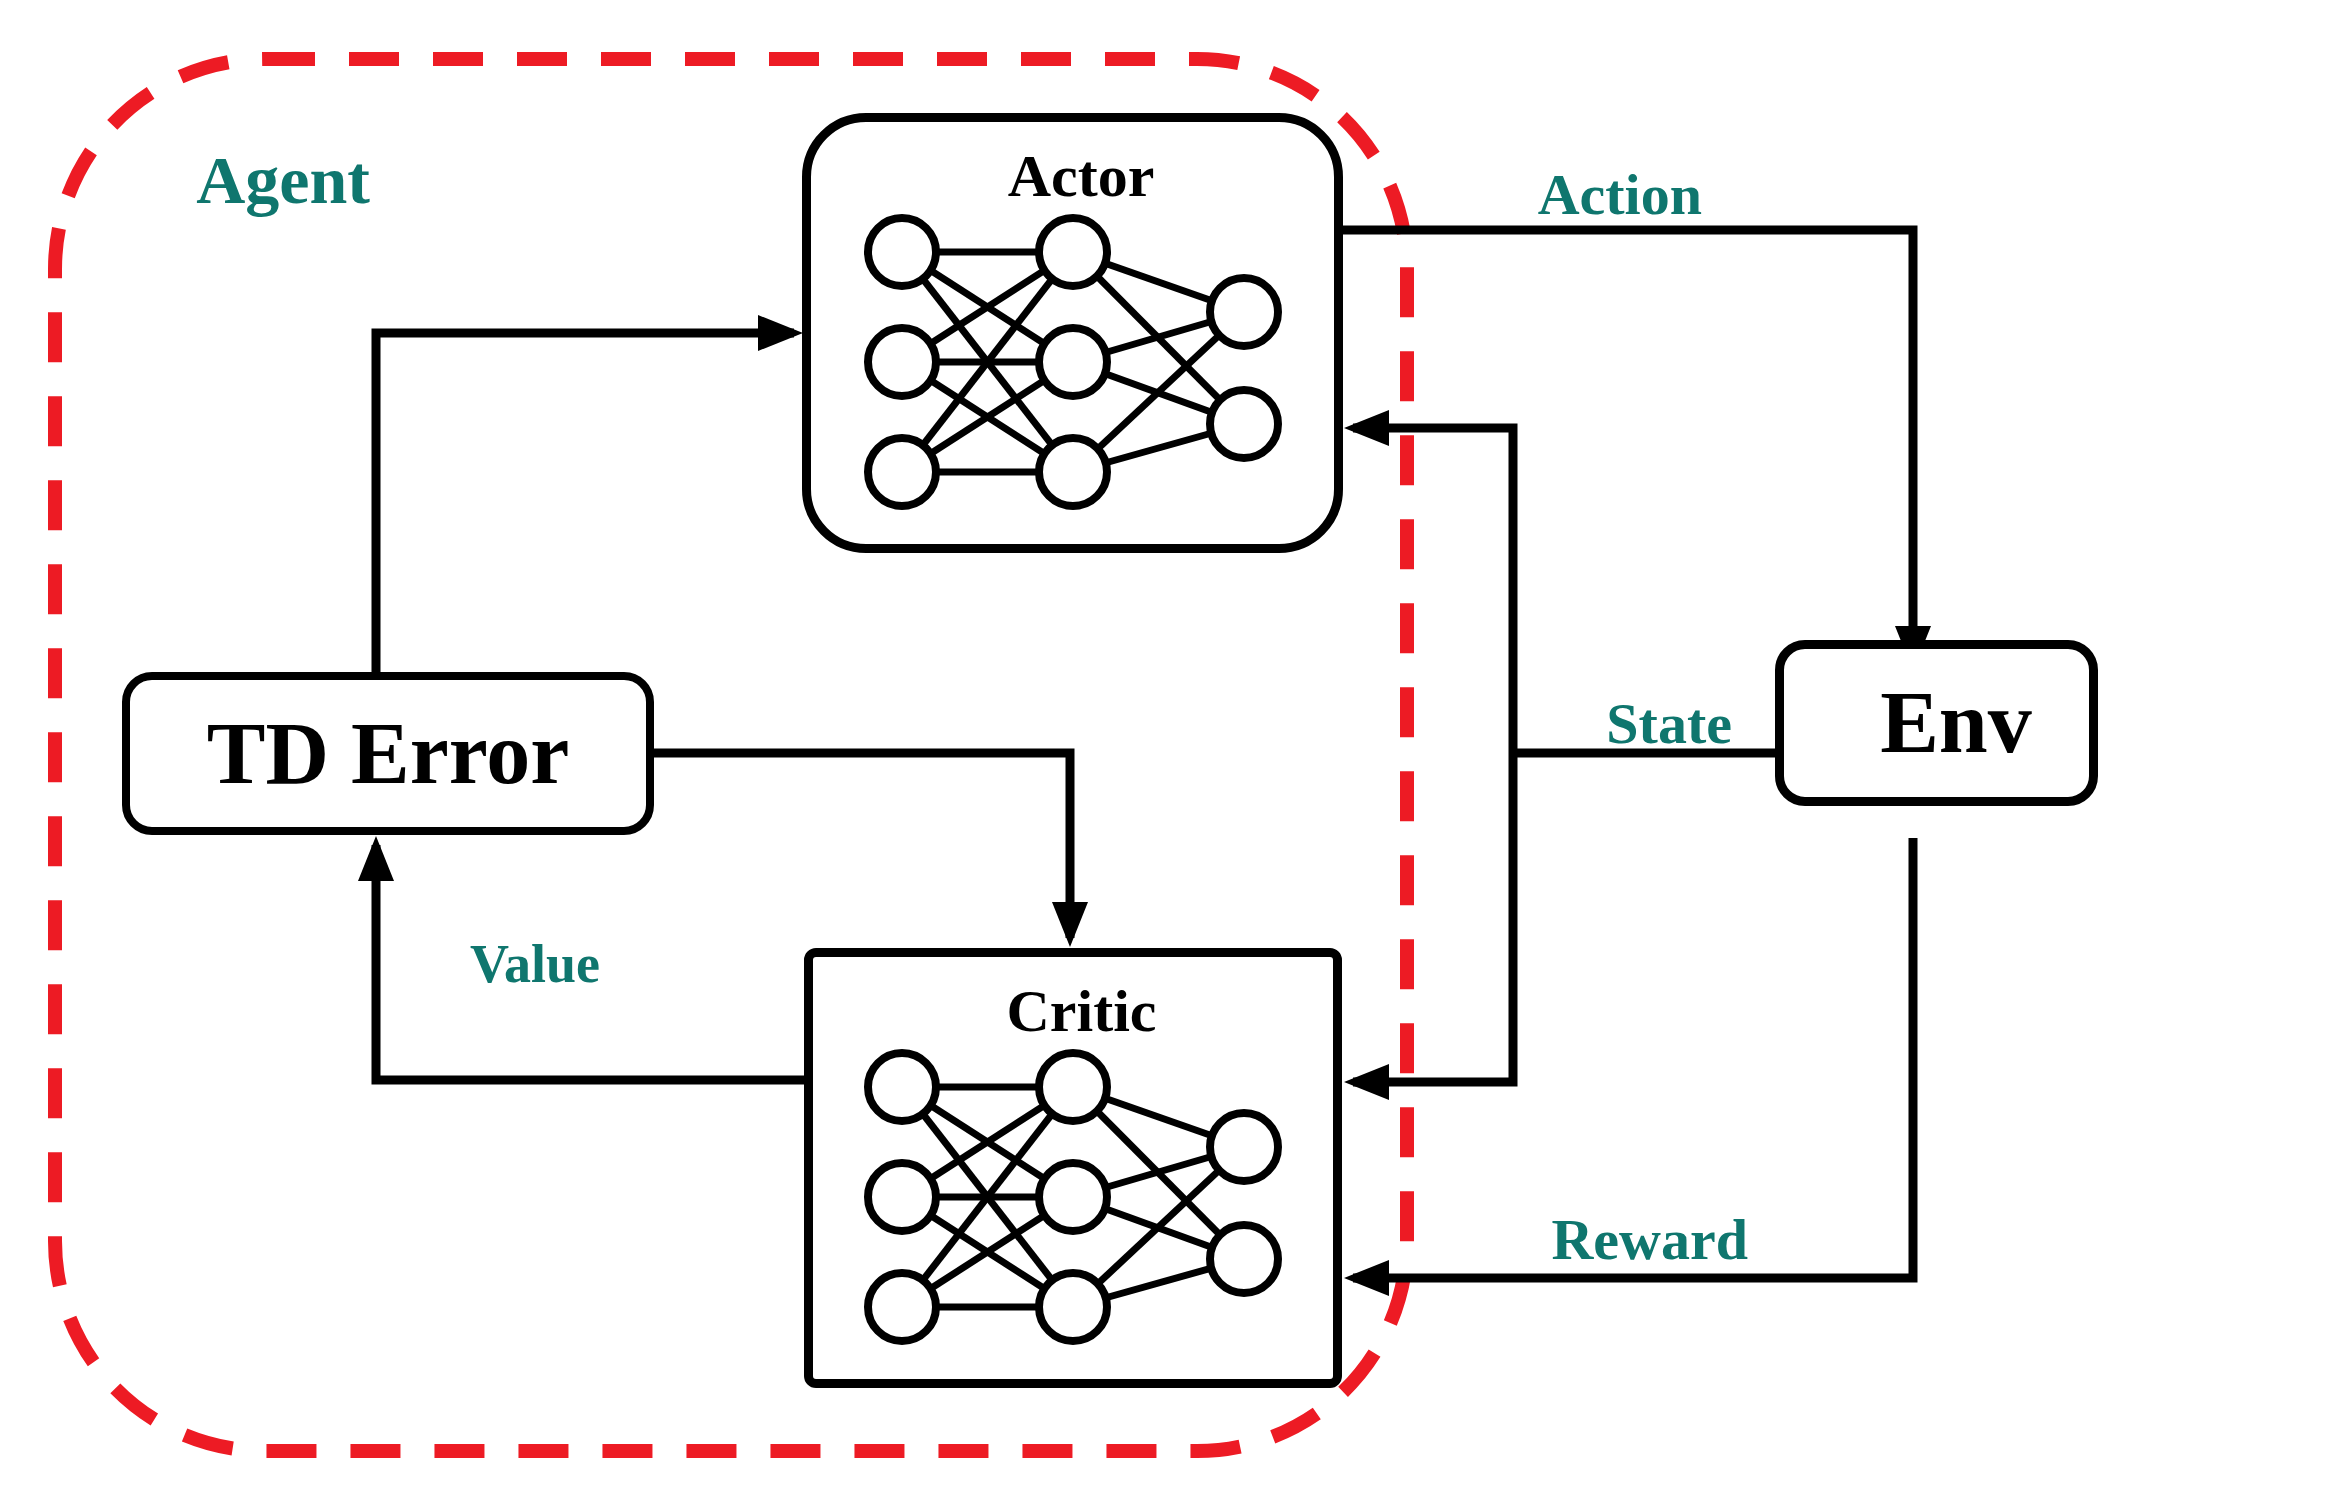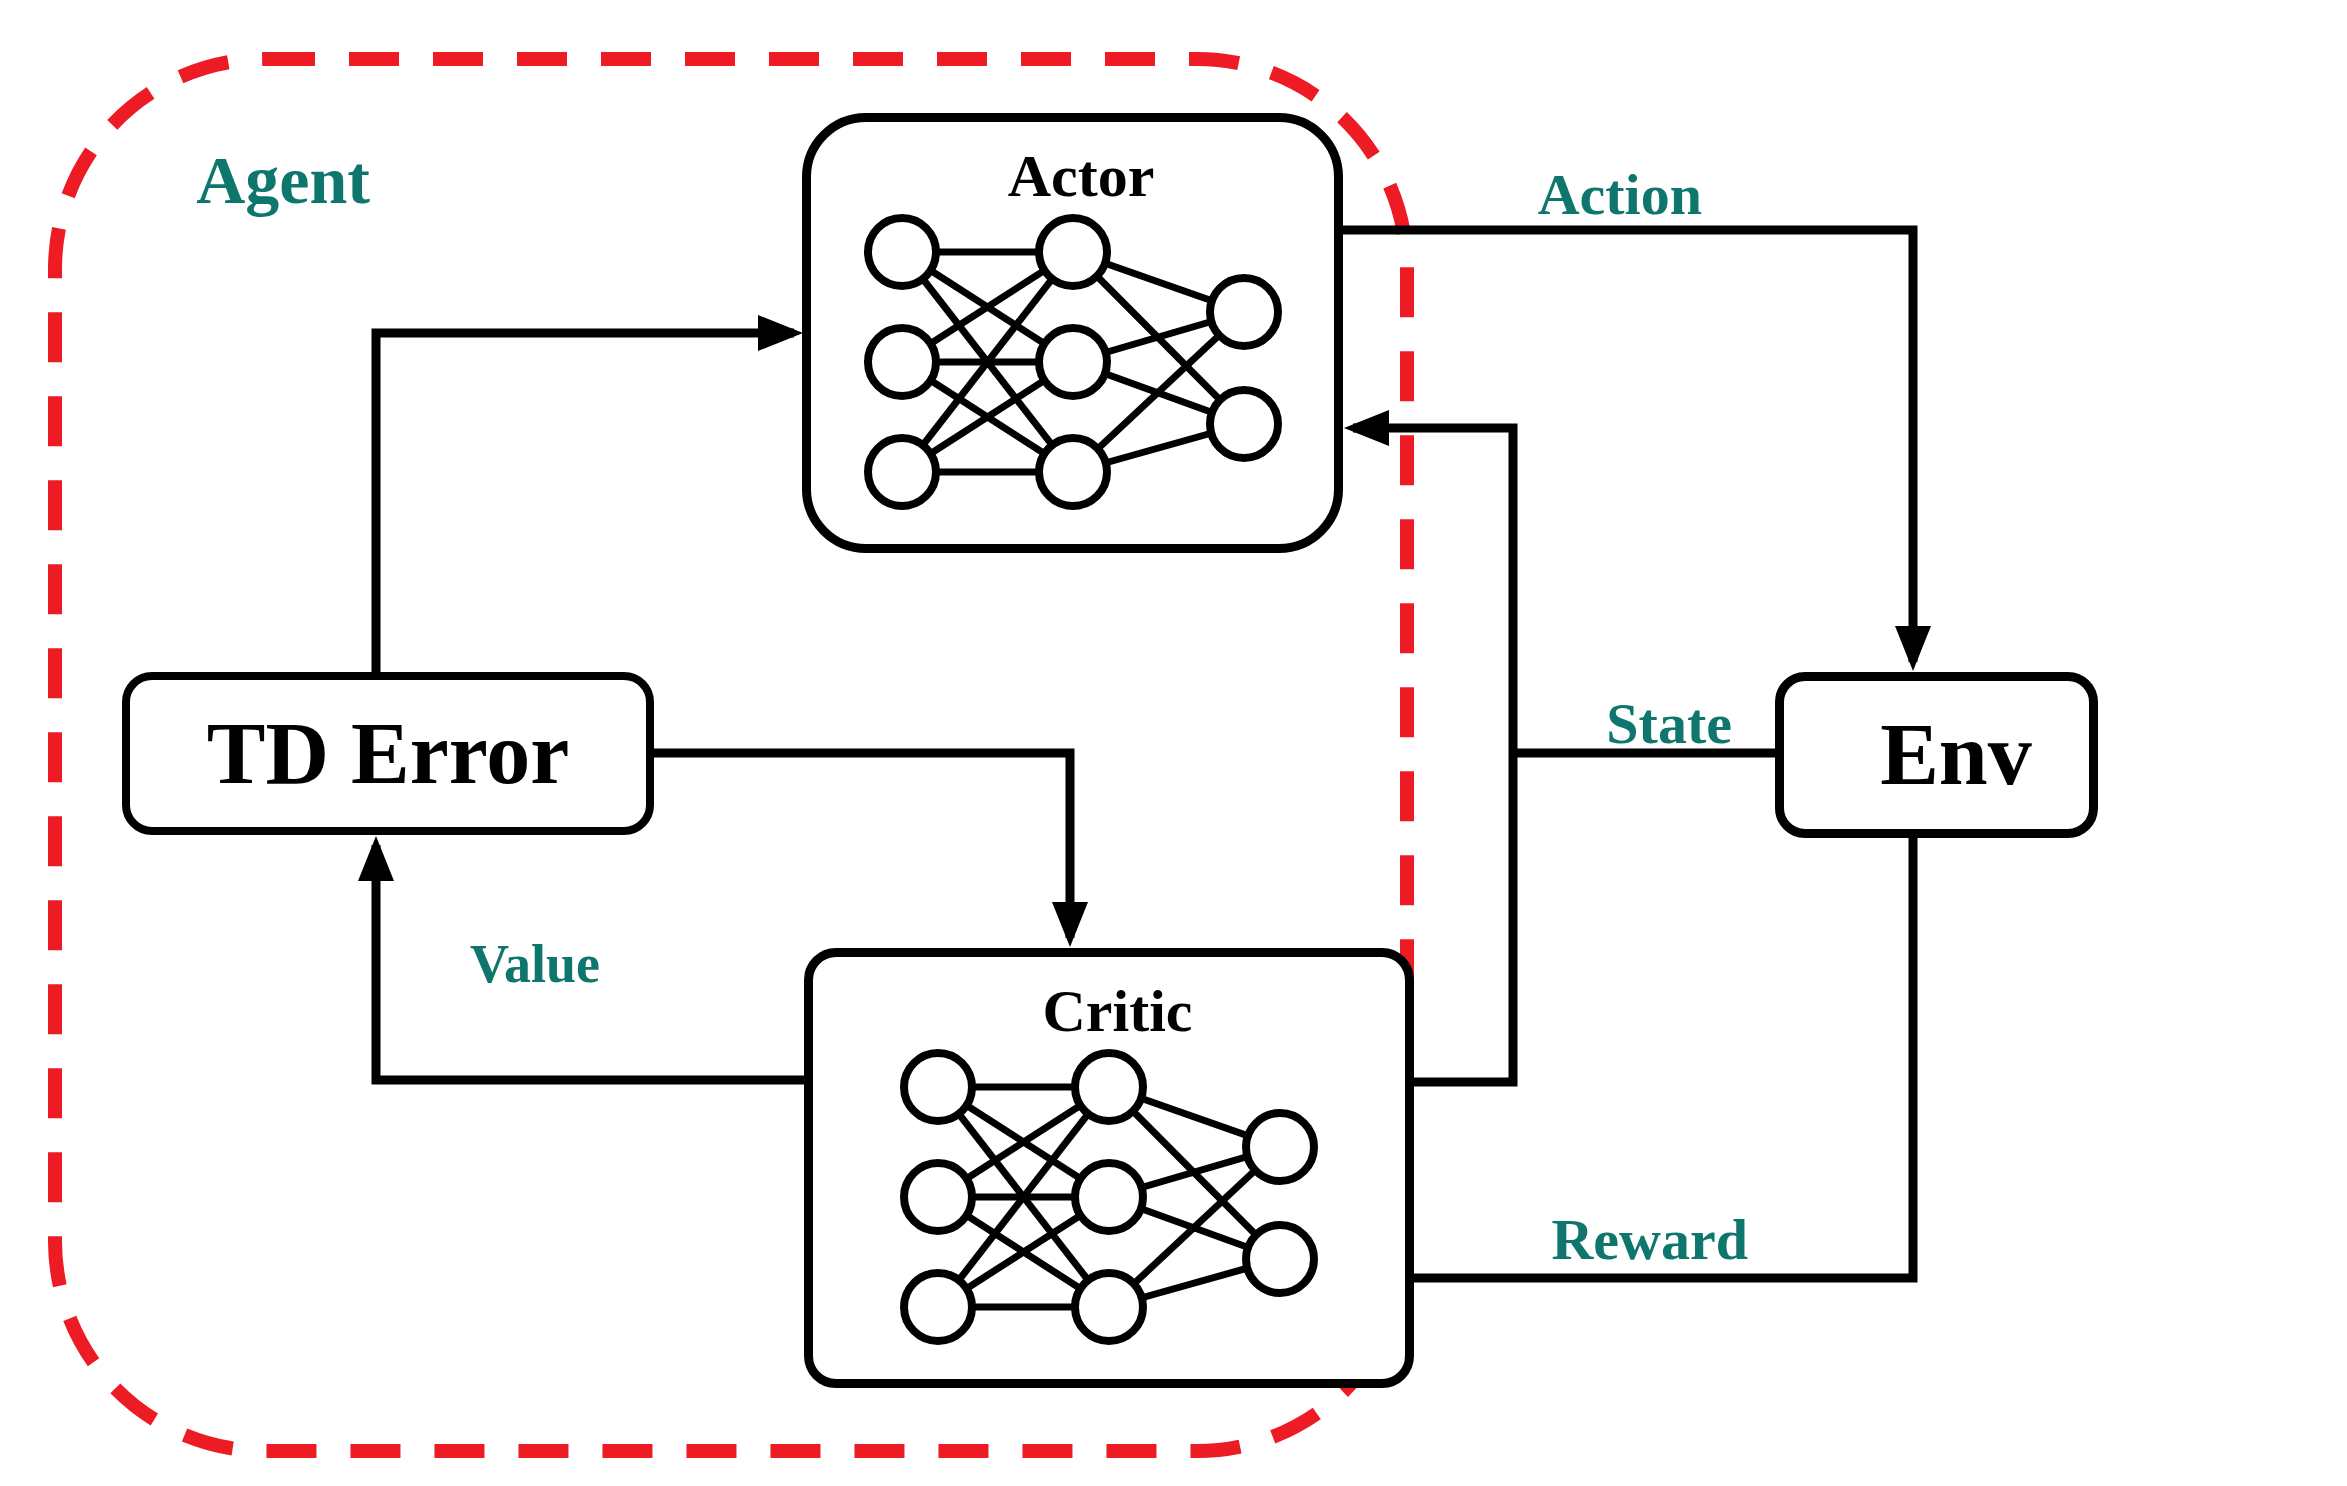--- a/index.html
+++ b/index.html
@@ -33,23 +33,23 @@
     justify-content: flex-start;
   }
   .node .title {
     font-weight: bold;
     color: #000;
     line-height: 1;
     white-space: nowrap;
   }
   .node.small { justify-content: center; }
   .actor   { left: 802px;  top: 113px;  width: 541px; height: 440px; border-radius: 64px; }
-  .critic  { left: 804px;  top: 948px;  width: 610px; height: 440px; border-radius: 32px; }
+  .critic  { left: 804px;  top: 948px;  width: 538px; height: 440px; border-radius: 12px; }
   .tderror { left: 108px;  top: 672px;  width: 532px; height: 163px; border-radius: 30px; border-width: 8px; margin-left: 14px; }
-  .env     { left: 1775px; top: 672px;  width: 323px; height: 166px; border-radius: 30px; padding-left: 39px; }
+  .env     { left: 1775px; top: 640px;  width: 323px; height: 166px; border-radius: 30px; padding-left: 39px; }
   .actor .title, .critic .title { font-size: 60px; margin-top: 24px; margin-left: 17px; }
   .tderror .title, .env .title { font-size: 88px; }
   .nn { margin-top: 6px; }
   .nn line { stroke: #000; stroke-width: 7; }
   .nn circle { stroke: #000; stroke-width: 8; fill: #fff; }
   .lbl {
     position: absolute;
     font-weight: bold;
     color: #0f766e;
     text-align: right;

